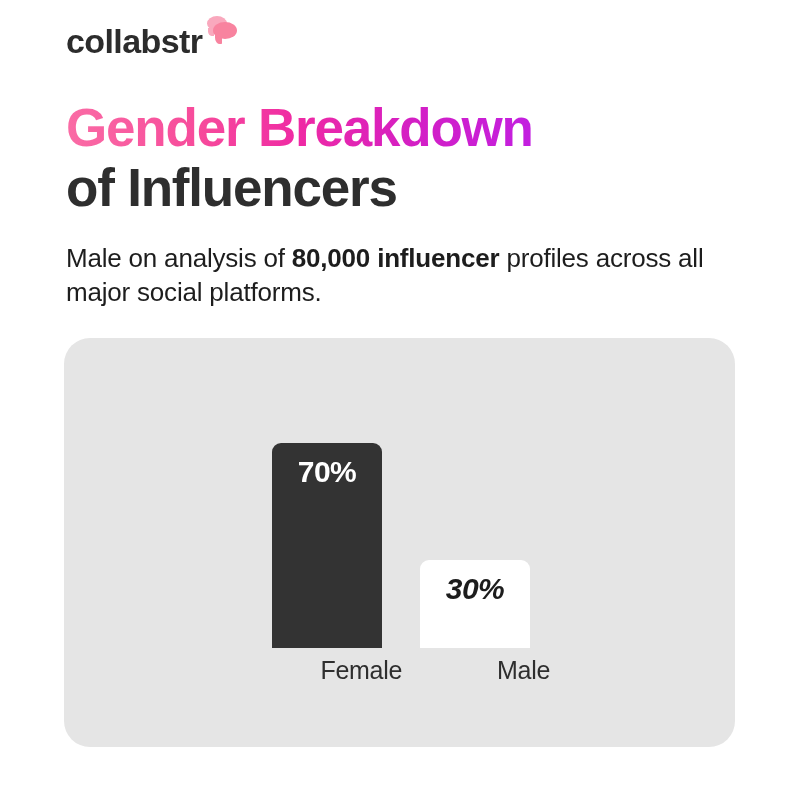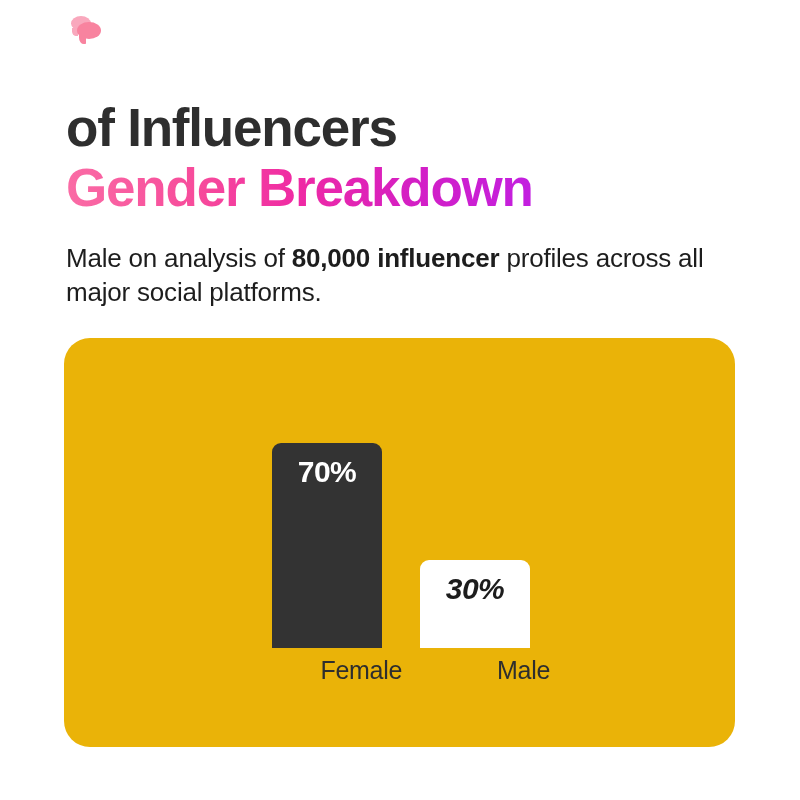--- a/index.html
+++ b/index.html
@@ -193,38 +193,39 @@
     color: #2e2e2e;
     letter-spacing: -0.3px;
   }
 </style>
 </head>
 <body>
 
 <div class="page">
 
   <div class="logo">
+    <span class="logo-wordmark">collabstr</span>
     <span class="logo-bubbles">
       <span class="bubble-back"></span>
       <span class="bubble-front"></span>
     </span>
   </div>
 
   <div class="headline">
-    <div class="headline-line headline-dark">of Influencers</div>
     <div class="headline-line">
       <span class="headline-gradient">Gender Breakdown</span>
     </div>
+    <div class="headline-line headline-dark">of Influencers</div>
   </div>
 
   <div class="subtitle">
     <span>Male on analysis of </span><b>80,000 influencer</b><span> profiles across all major social platforms.</span>
   </div>
 
-  <div class="chart-card" style="background: #eab308;">
+  <div class="chart-card" style="background: #e5e5e5;">
     <div class="chart-plot">
 
       <div class="bar-group bar-group-female">
         <div class="bar bar-female" style="height: 205px; background: rgb(51, 51, 51);">
           <span class="bar-value bar-value-light" style="color: rgb(255, 255, 255);">70%</span>
         </div>
         <div class="bar-label">Female</div>
       </div>
 
       <div class="bar-group bar-group-male">

